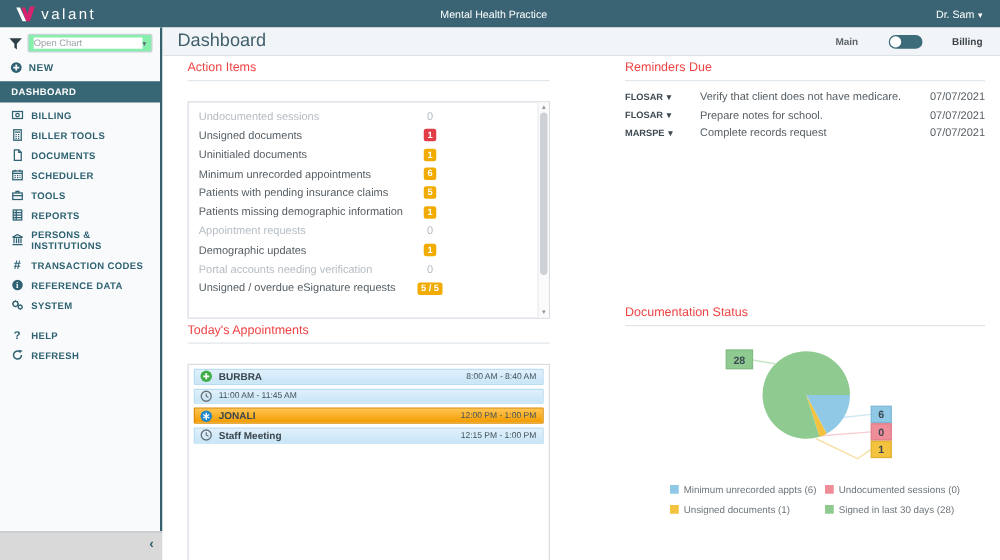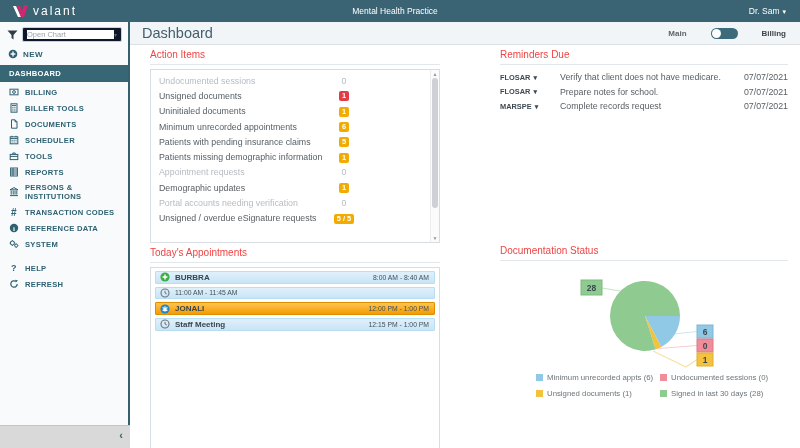--- a/index.html
+++ b/index.html
@@ -10,21 +10,21 @@
   .topbar { position:absolute; left:0; top:0; width:800px; height:22px; background:#3a6473; display:flex; align-items:center; }
   .logo { display:flex; align-items:center; gap:5px; padding-left:12px; width:130px; }
   .logo-text { color:#fff; font-size:12px; letter-spacing:2px; font-weight:400; }
   .tb-center { flex:1; text-align:center; color:#fff; font-size:8.5px; }
   .tb-user { width:140px; text-align:right; padding-right:14px; color:#fff; font-size:8.5px; cursor:default; }
   .caret::after { content:"▾"; font-size:7px; margin-left:3px; }
 
   
   .sidebar { position:absolute; left:0; top:22px; width:130px; height:403px; background:#f8fafb; border-right:2px solid #35616e; }
   .openchart-row { display:flex; align-items:center; gap:4px; padding:5px 6px 4px 7px; }
-  .openchart { flex:1; display:flex; align-items:center; background:#0f172a; border:1px solid #c9d2d7; border-radius:2px; height:15px; padding:0 4px; }
+  .openchart { flex:1; display:flex; align-items:center; background:#86efac; border:1px solid #c9d2d7; border-radius:2px; height:15px; padding:0 4px; }
   .openchart input { border:0; outline:0; width:100%; font-size:7.5px; color:#5a666d; font-family:"Liberation Sans",sans-serif; }
   .openchart input::placeholder { color:#9aa5ab; }
   .oc-caret { font-size:6px; color:#5c686f; }
   .new-row { display:flex; align-items:center; gap:5px; padding:3px 7px 6px 8px; color:#2e6172; font-weight:bold; font-size:8px; letter-spacing:.4px; cursor:pointer; }
   .sb-item { display:flex; align-items:center; gap:6px; padding:3px 8px; color:#2e6172; font-weight:bold; font-size:7.6px; letter-spacing:.3px; cursor:pointer; }
   .sb-item.active { background:#376774; color:#fff; padding-top:4px; padding-bottom:4px; margin-bottom:2px; }
   .sb-item.htext svg text { stroke:none; }
   .sb-ic { width:11px; height:10px; display:flex; align-items:center; justify-content:center; flex:none; }
   .sb-gap { height:8px; }
   .sidebar-footer { position:absolute; left:0; top:425px; width:130px; height:23px; background:#d9d9d9; border-top:1px solid #c2c6c8; }
@@ -39,21 +39,21 @@
   .toggle-pill { width:27px; height:11px; border-radius:6px; background:#3c6b79; position:relative; cursor:pointer; }
   .toggle-knob { position:absolute; left:1px; top:1px; width:9px; height:9px; border-radius:50%; background:#fff; }
 
   
   .main { position:absolute; left:130px; top:45px; width:670px; height:403px; background:#fff; }
   .col-left  { position:absolute; left:20px;  top:4px; width:290px; }
   .col-right { position:absolute; left:370px; top:4px; width:288px; }
   h2.sec { font-size:10px; color:#ef4444; font-weight:400; padding-bottom:4px; border-bottom:1px solid #e2e7eb; }
 
   
-  .panel { position:relative; margin-top:4px; border:1px solid #d8dde2; background:#fff; }
+  .panel { position:relative; margin-top:16px; border:1px solid #d8dde2; background:#fff; }
   .ai-box { height:174px; padding:3px 0 0 0; }
   .ai-row { display:flex; align-items:center; height:15.3px; padding-left:8px; font-size:8.8px; color:#565e64; cursor:pointer; }
   .ai-row .lb { width:168px; }
   .ai-row .val { width:34px; text-align:center; }
   .ai-row.muted { color:#b5bcc3; cursor:default; }
   .ai-row.muted .val { color:#b5bcc3; }
   .badge { display:inline-block; min-width:6px; padding:1px 3px; border-radius:2px; color:#fff; font-size:7.4px; font-weight:bold; line-height:8px; }
   .badge.amber { background:#f2ab00; }
   .badge.red { background:#e23c47; }
   .rail { position:absolute; right:0; top:0; width:9px; height:100%; background:#fbfbfc; border-left:1px solid #ebedef; }
@@ -73,21 +73,21 @@
   
   .rem-rows { margin-top:5px; }
   .rem-row { display:flex; align-items:center; height:14.5px; }
   .rem-client { width:60px; font-size:7.4px; font-weight:bold; color:#3e4a52; cursor:pointer; }
   .rem-text { flex:1; font-size:8.8px; color:#565e64; }
   .rem-date { width:52px; text-align:right; font-size:8.8px; color:#565e64; }
 
   
   .docs { position:absolute; left:0; top:196px; width:288px; }
   .docs svg { display:block; margin-left:-10px; }
-  .legend { position:absolute; left:36px; top:128px; display:grid; grid-template-columns:124px auto; row-gap:7px; }
+  .legend { position:absolute; left:36px; top:142px; display:grid; grid-template-columns:124px auto; row-gap:7px; }
   .leg-item { display:flex; align-items:center; gap:4px; font-size:7.8px; color:#6d757b; }
   .leg-sq { width:7px; height:7px; flex:none; }
 </style>
 </head>
 <body>
 
 <div class="stage">
 
   <div class="topbar">
     <div class="logo">

